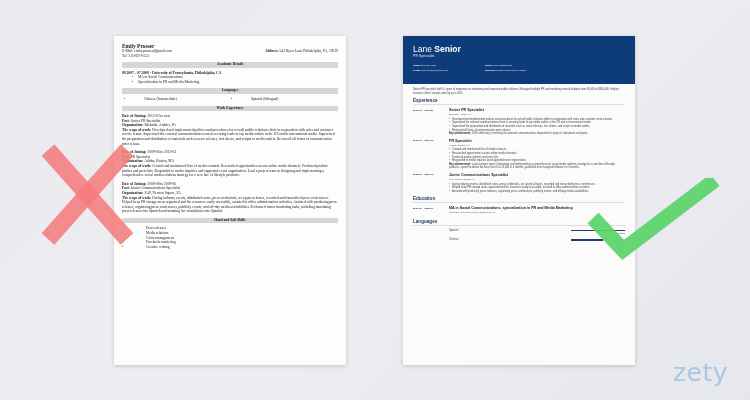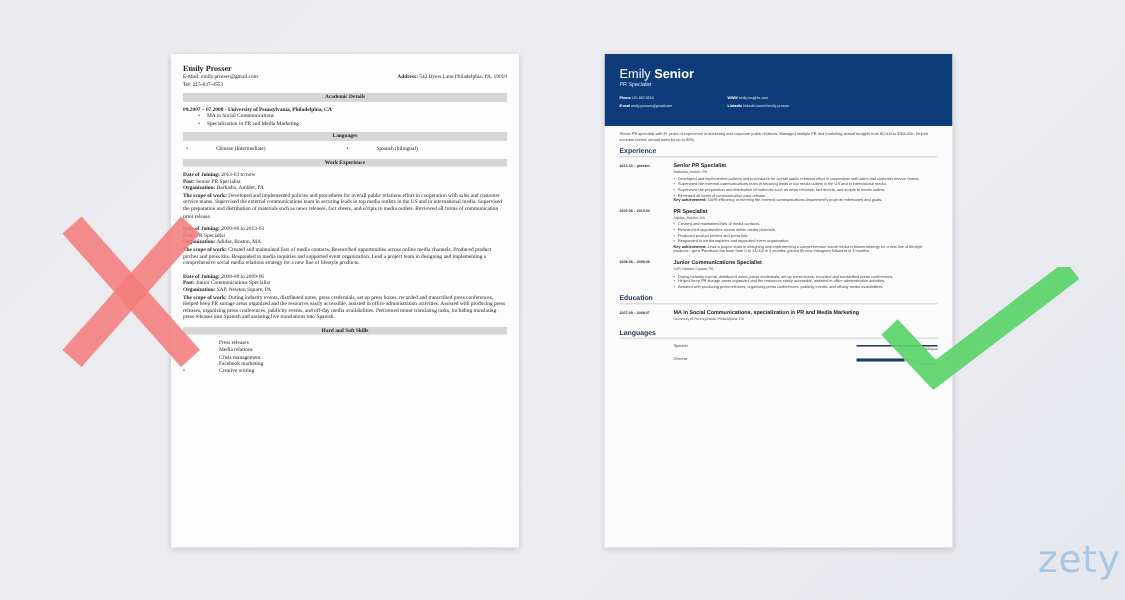--- a/index.html
+++ b/index.html
@@ -79,21 +79,20 @@
     
     .mark { position: absolute; pointer-events: none; }
     .x-mark { left: 40px; top: 142px; width: 95px; height: 105px; }
     .check-mark { left: 585px; top: 178px; width: 135px; height: 90px; }
 
     .logo {
       position: absolute; left: 673px; top: 358px;
       font-family: "DejaVu Sans", sans-serif;
       font-size: 25px; color: #a8c7e3; letter-spacing: 0.5px;
       font-weight: normal;
-      margin-left: 19px;
     }
   </style>
 </head>
 <body>
 
 <div class="doc-left">
   <div class="name">Emily Prosser</div>
   <div class="contact-row">
     <span>E-Mail: emily.prosser@gmail.com</span>
     <span><b>Address:</b> <span>542 Byers Lane Philadelphia, PA, 19019</span></span>
@@ -140,21 +139,21 @@
     <li>Media relations</li>
     <li>Crisis management</li>
     <li>Facebook marketing</li>
     <li>Creative writing</li>
   </ul>
 </div>
 
 <div class="doc-right">
   <div class="header">
     <div class="name">
-      <span>Emily</span> <b>Senior</b>
+      <span>Lane</span> <b>Senior</b>
     </div>
     <div class="title">PR Specialist</div>
     <div class="contacts">
       <div><b>Phone</b> <span>215-837-0553</span></div>
       <div><b>WWW</b> <span>emily-insights.com</span></div>
       <div><b>E-mail</b> <span>emily.prosser@gmail.com</span></div>
       <div><b>LinkedIn</b> <span>linkedin.com/in/emily-prosser</span></div>
     </div>
   </div>
 

